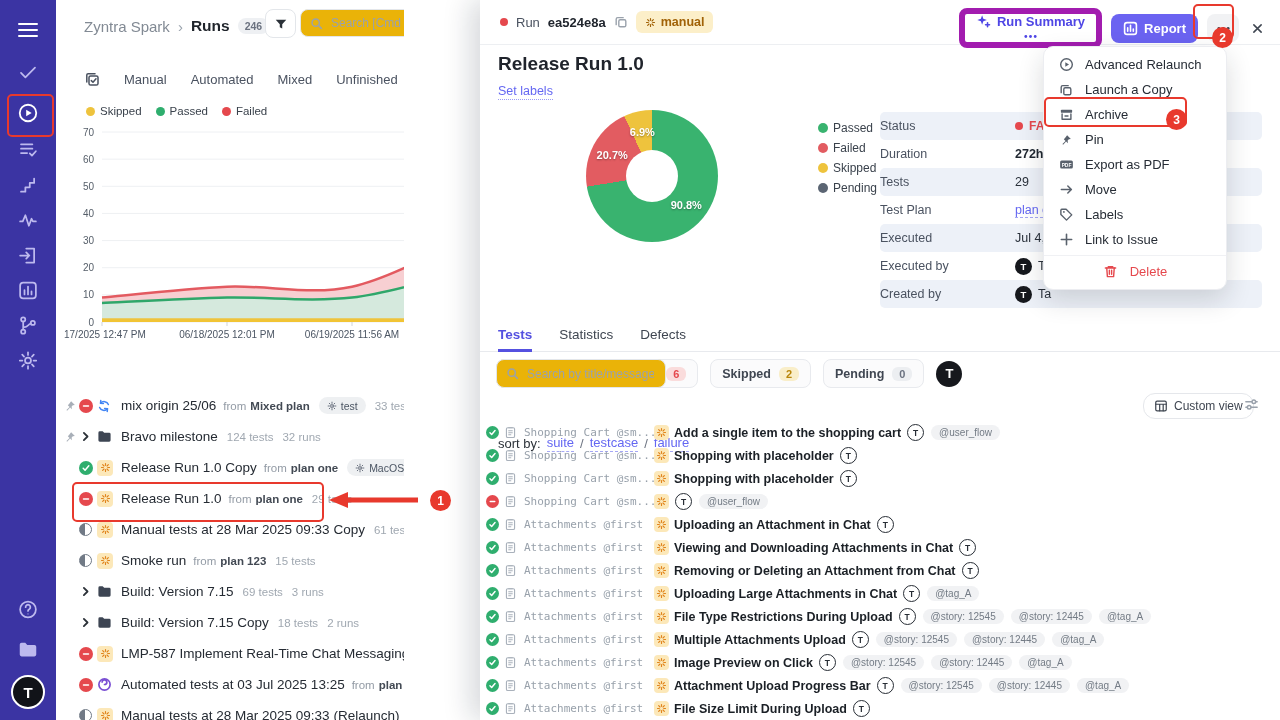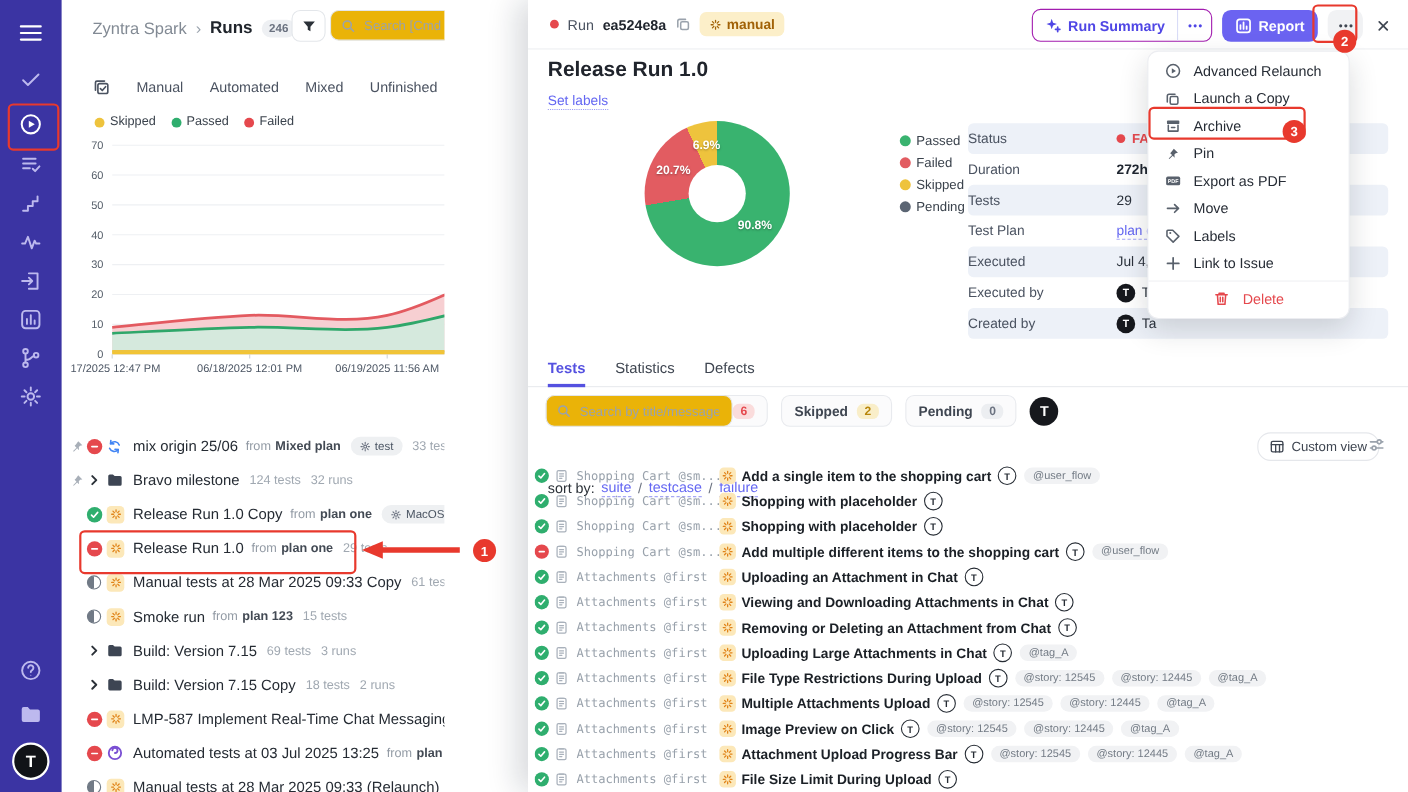--- a/index.html
+++ b/index.html
@@ -49,21 +49,21 @@
   
   .detail-panel{position:absolute;left:480px;top:0;width:800px;height:720px;background:#fff;box-shadow:-10px 0 26px rgba(15,23,42,.16);z-index:2;}
   .topbar{position:absolute;left:0;top:0;width:800px;height:44px;border-bottom:1px solid #edeff2;background:#fff;}
   .tb-left{position:absolute;left:20px;top:0;height:44px;display:flex;align-items:center;gap:8px;}
   .run-dot{width:8px;height:8px;border-radius:50%;background:#e5484d;}
   .run-label{font-size:13px;color:#4a5260;}
   .run-id{font-size:13px;font-weight:700;color:#21262e;}
   .copy-btn{color:#9aa2ac;display:flex;cursor:pointer;}
   .manual-badge{display:flex;align-items:center;gap:5px;background:#fcefc9;border-radius:6px;height:22px;padding:0 9px;color:#a16207;font-size:12.5px;font-weight:700;}
   .tb-right{position:absolute;right:16px;top:8px;display:flex;align-items:center;gap:9px;}
-  .summary-group{display:flex;align-items:center;border:1px solid #a21caf;border-radius:8px;height:28px;overflow:hidden;}
+  .summary-group{display:flex;align-items:center;border:6px solid #a21caf;border-radius:8px;height:28px;overflow:hidden;flex-direction:column;}
   .summary-main{display:flex;align-items:center;gap:6px;padding:0 11px;color:#4f46e5;font-size:13px;font-weight:700;}
   .summary-sep{width:1px;height:28px;background:#d9dcf7;}
   .summary-dots{width:30px;display:flex;align-items:center;justify-content:center;color:#4f46e5;}
   .report-btn{display:flex;align-items:center;gap:6px;background:#6b63f1;color:#fff;border-radius:8px;height:29px;padding:0 12px;font-size:13px;font-weight:700;}
   .more-btn{width:32px;height:28px;background:#f1f2f4;border-radius:8px;display:flex;align-items:center;justify-content:center;color:#3f4651;}
   .close-btn{color:#3f4651;display:flex;margin-left:3px;}
   .detail-title{position:absolute;left:18px;top:53px;font-size:19px;font-weight:700;color:#20242c;}
   .set-labels{position:absolute;left:18px;top:84px;font-size:12.5px;color:#6467f2;border-bottom:1px dotted #9b9df5;padding-bottom:1px;cursor:pointer;}
   .donut-wrap{position:absolute;left:106px;top:110px;width:132px;height:132px;}
   .donut{width:132px;height:132px;border-radius:50%;}
@@ -815,21 +815,20 @@
               <rect x="3" y="2.2" width="10" height="12" rx="1.6"></rect>
               <path d="M5.8 2.2h4.4M5.8 5.8h4.4M5.8 8.3h4.4M5.8 10.8h2.6"></path>
             </svg>
           </span>
           <span class="t-suite">Shopping Cart @sm...</span>
           <span class="manual-chip" style="width:15px;height:15px">
             <svg viewBox="0 0 16 16" width="11" height="11" fill="none" stroke="currentColor" stroke-width="1.7" stroke-linecap="round" stroke-linejoin="round">
               <path d="M8 2.2v2.6M8 11.2v2.6M2.2 8h2.6M11.2 8h2.6M3.9 3.9l1.9 1.9M10.2 10.2l1.9 1.9M12.1 3.9l-1.9 1.9M5.8 10.2l-1.9 1.9"></path>
             </svg>
           </span>
-          <span class="t-title">Add multiple different items to the shopping cart</span>
           <span class="t-avatar">T</span>
           <span class="t-tag">@user_flow</span>
         </div>
         <div class="t-row">
           <span class="t-st st-passed">
             <svg viewBox="0 0 16 16" width="9" height="9">
               <path d="M3.5 8.5l3 3 6-7" stroke="#fff" stroke-width="2.6" fill="none" stroke-linecap="round" stroke-linejoin="round"></path>
             </svg>
           </span>
           <span class="t-clip">

